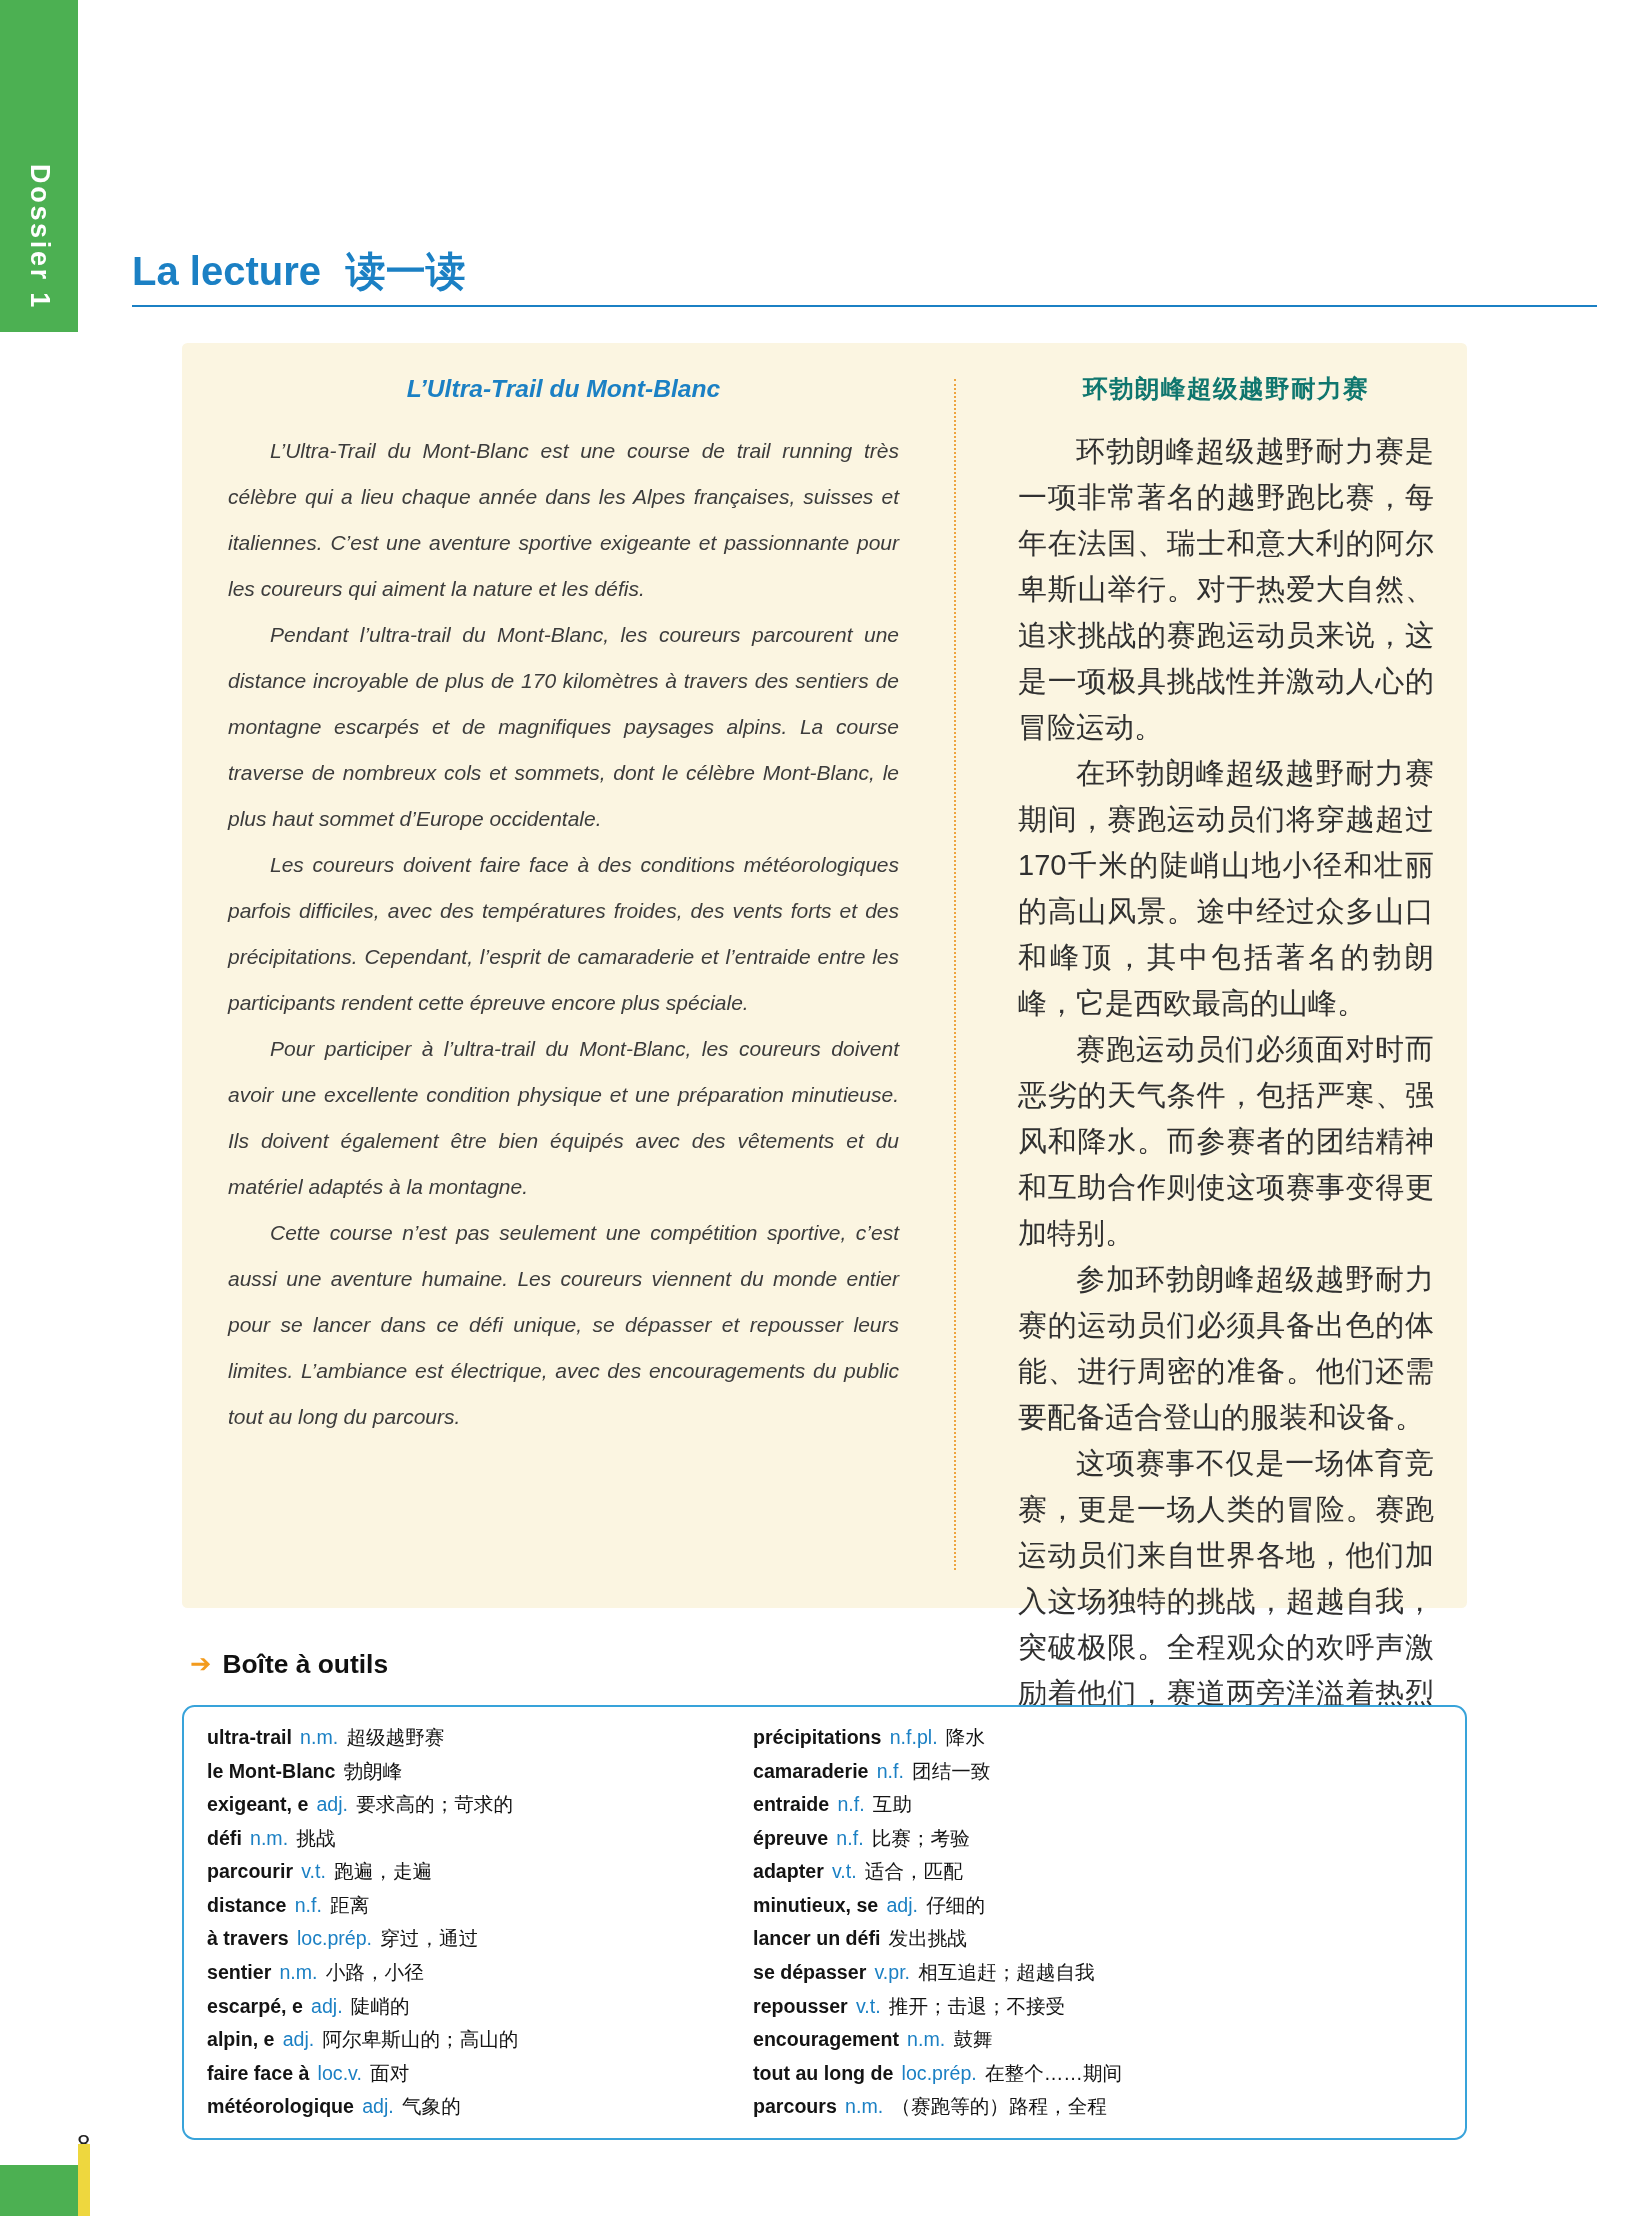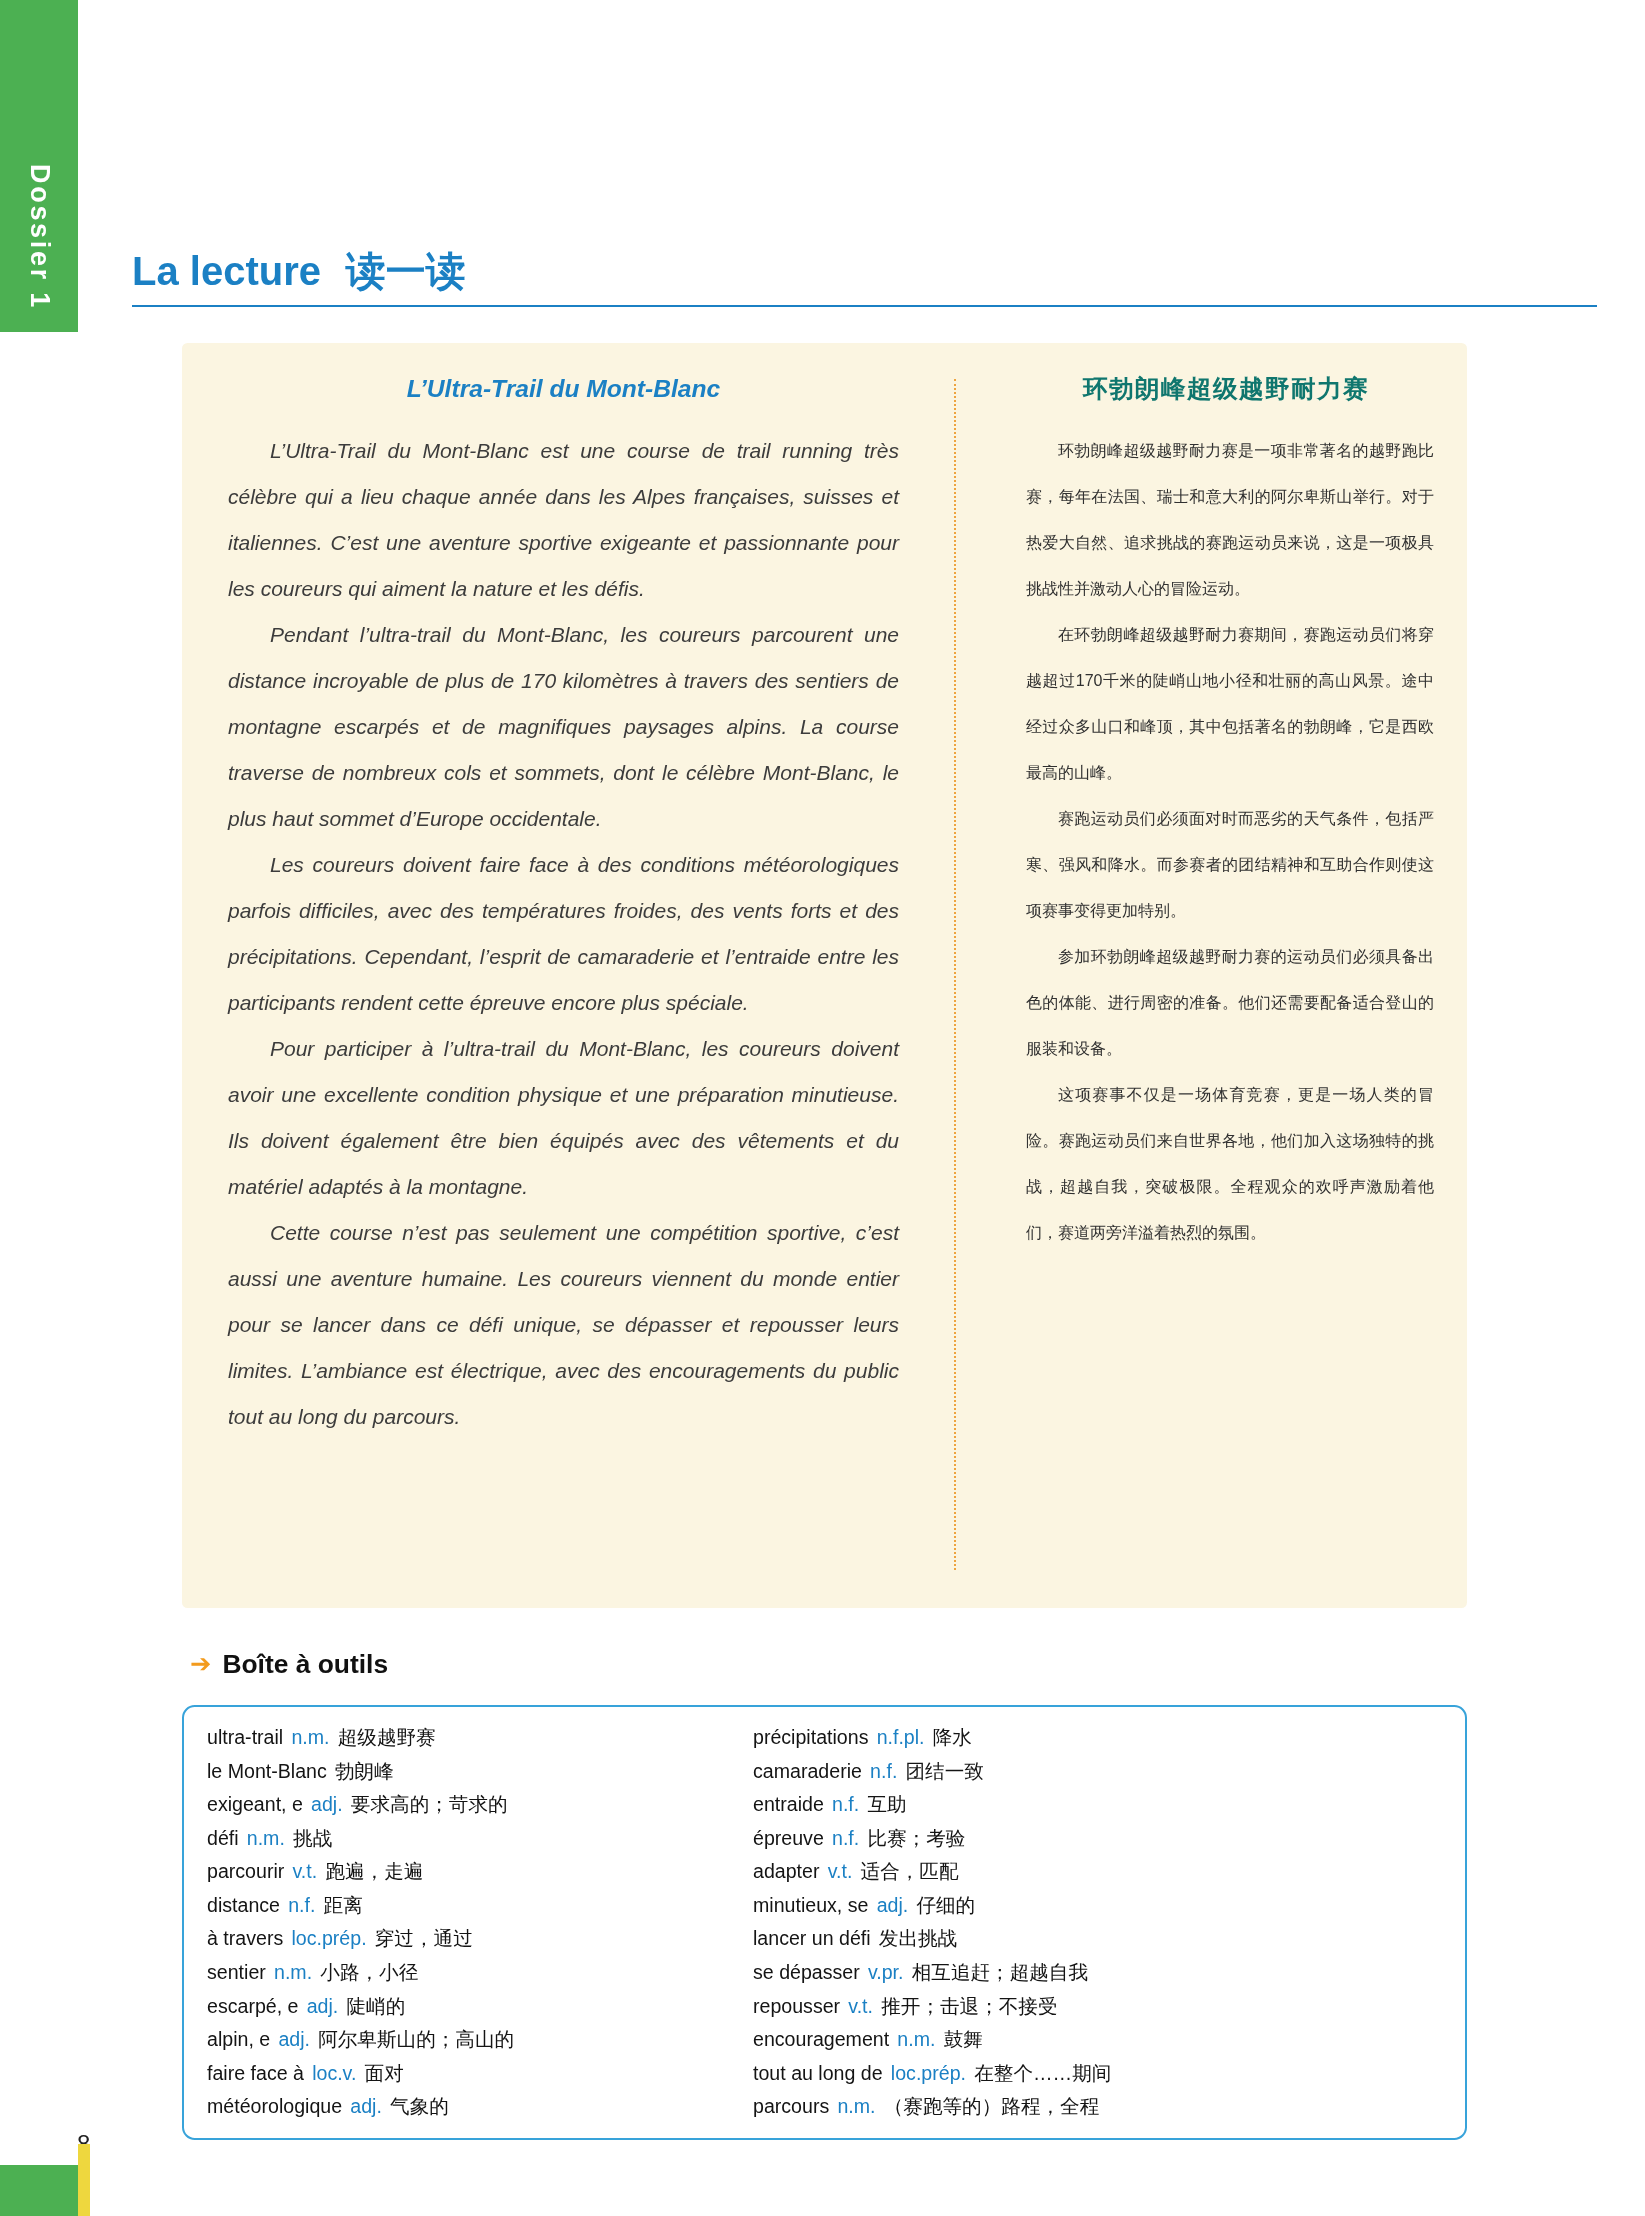--- a/index.html
+++ b/index.html
@@ -39,40 +39,40 @@
   .col-divider { flex:none; width:0; border-left:2.3px dotted #eea43f; margin:4.6px 50px 11.4px 43px; }
   .col-zh { flex:1; }
   .col-title { text-align:center; font-size:24.6px; margin-bottom:24px; line-height:1.2; }
   .fr-title { color:#1b80c4; font-weight:bold; font-style:italic; }
   .zh-title { color:#0f766e; font-weight:bold; letter-spacing:1.4px; }
   .fr-para {
     font-style:italic; font-size:21px; line-height:46px;
     color:#3c3c3c; text-align:justify; text-indent:2em;
   }
   .zh-para {
-    font-size:16px; line-height:46px;
-    color:#303030; text-align:justify; text-indent:2em;margin-left:8px;
+    font-size:29px; line-height:46px;
+    color:#303030; text-align:justify; text-indent:2em;
   }
 
   
   .toolbox-header { position:absolute; left:190px; top:1651px; display:flex; align-items:center; gap:11px; }
   .toolbox-arrow { color:#f39b1d; font-size:25.5px; font-weight:bold; line-height:1; }
   .toolbox-title { color:#111111; font-size:26.4px; font-weight:bold; line-height:1; }
 
   
   .vocab-box {
     position:absolute; left:182px; top:1705px; width:1285px; height:435px;
     background:#ffffff; border:2.3px solid #38a3da; border-radius:12.7px;
     display:flex; padding:19px 23px;
   }
   .vocab-col { display:flex; flex-direction:column; justify-content:space-between; }
   .vocab-col-left { flex:none; width:546px; }
   .vocab-col-right { flex:1; }
   .vocab-row { font-size:19.6px; line-height:1.2; white-space:nowrap; }
-  .vocab-term { color:#141414; margin-right:8.2px; }
+  .vocab-term { color:#141414; margin-right:8.2px;font-weight:bold; }
   .vocab-pos { color:#1b80c4; margin-right:8.2px; }
   .vocab-pos:empty { display:none; margin:0; }
   .vocab-def { color:#141414; }
 
   
   .page-number { position:absolute; left:77px; top:2130px; font-size:24px; color:#222222; }
   .corner-green { position:absolute; left:0; bottom:0; width:78px; height:51px; background:#4cb052; }
   .corner-yellow { position:absolute; left:78px; bottom:0; width:12px; height:72px; background:#eed73e; }
 </style>
 </head>

